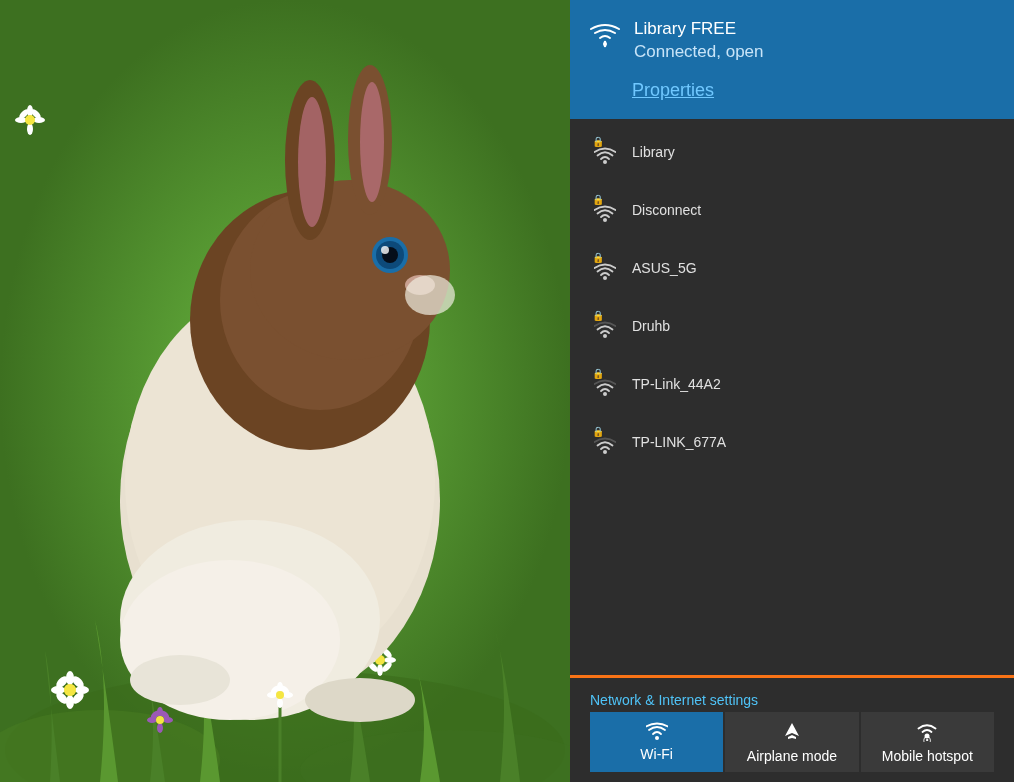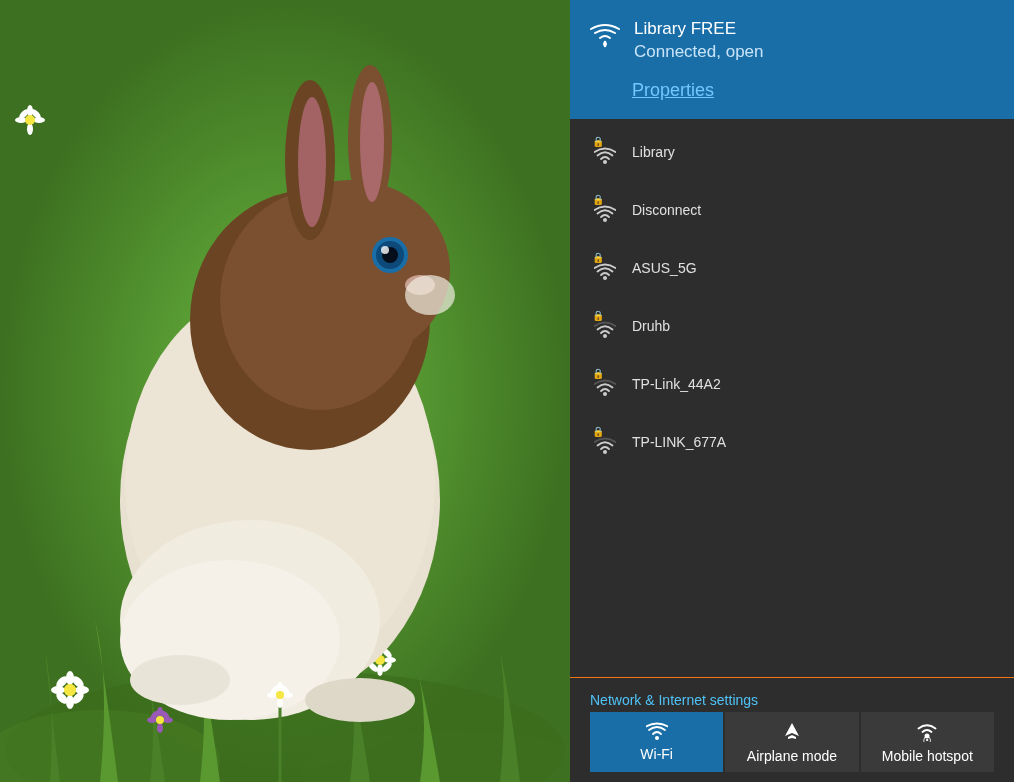--- a/index.html
+++ b/index.html
@@ -107,21 +107,21 @@
     }
 
     .network-item-name {
       color: #e0e0e0;
       font-size: 14px;
       font-weight: 400;
     }
 
     
     .bottom-section {
-      border-top: 1px solid #f97316;
+      border-top: 3px solid #f97316;
       padding: 14px 20px 10px 20px;
     }
 
     .net-internet-settings {
       color: #4fc3f7;
       font-size: 14px;
       cursor: pointer;
       margin-bottom: 4px;
     }
 

